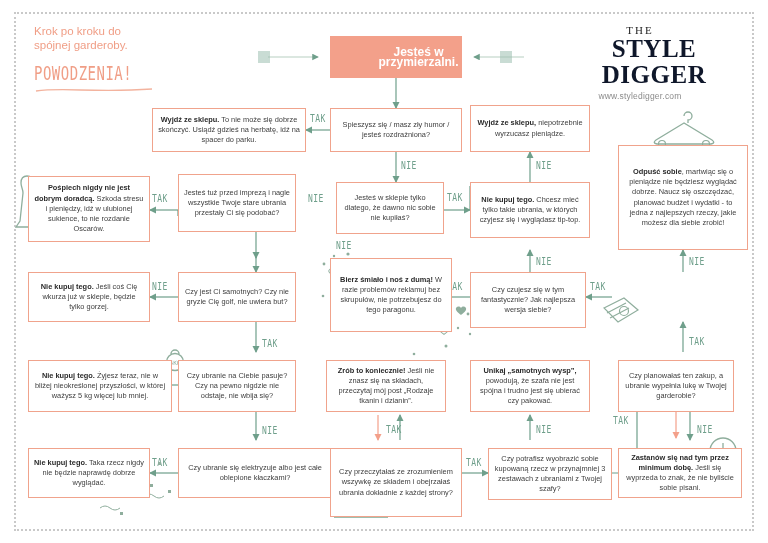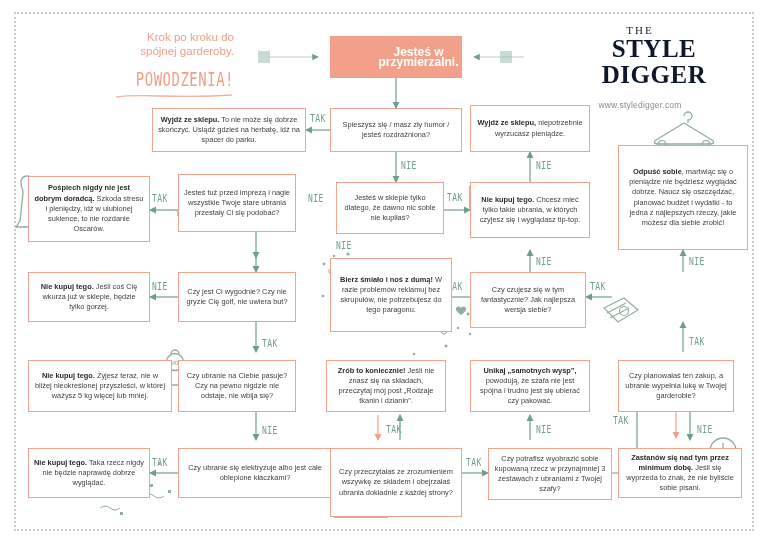--- a/index.html
+++ b/index.html
@@ -13,21 +13,21 @@
   #stage{position:absolute;inset:0;}
 
   
   .frame{
     position:absolute;left:14px;top:12px;right:14px;bottom:12px;
     border:2px dotted #c9c9c9;
     pointer-events:none;
   }
 
   
-  .hdr-left{position:absolute;left:34px;top:30px;width:200px;text-align:right;}
+  .hdr-left{position:absolute;left:34px;top:24px;width:200px;}
   .hdr-left .line{
     color:#f09e86;font-size:11.5px;line-height:14px;
     font-family:"Liberation Sans",sans-serif;
   }
   .hdr-left .good{
     margin-top:10px;color:#f09e86;font-size:14px;letter-spacing:.5px;
     font-family:"DejaVu Sans Mono",monospace;
     transform:scaleY(1.35);transform-origin:left top;
   }
   .squiggle{margin-top:9px;width:120px;height:6px;}
@@ -35,21 +35,21 @@
   .brand{position:absolute;right:28px;top:24px;text-align:center;width:200px;}
   .brand .the{
     font-family:"Liberation Serif",serif;font-size:11px;letter-spacing:2px;
     color:#1d1d1d;
   }
   .brand .main{
     font-family:Liberation Serif, serif;font-weight:bold;font-size:25px;
     letter-spacing:.5px;color:#0f172a;line-height:26px;margin-left:28px;
   }
   .brand .url{
-    font-size:8.5px;color:#8b8b8b;margin-top:12px;letter-spacing:.2px;
+    font-size:8.5px;color:#8b8b8b;margin-top:3px;letter-spacing:.2px;
   }
 
   
   .node{
     position:absolute;box-sizing:border-box;
     border:1.3px solid #f0a38c;
     display:flex;align-items:center;justify-content:center;
     text-align:center;
     color:#3d3d3d;
     background:#fff;
@@ -304,21 +304,21 @@
 
   <div class="node" style="left:470px;top:182px;width:120px;height:56px">
     <span class="txt"><b>Nie kupuj tego.</b> Chcesz mieć tylko takie ubrania, w których czyjesz się i wyglądasz tip-top.</span>
   </div>
 
   <div class="node" style="left:618px;top:145px;width:130px;height:105px">
     <span class="txt"><b>Odpuść sobie</b>, martwiąc się o pieniądze nie będziesz wyglądać dobrze. Naucz się oszczędzać, planować budżet i wydatki - to jedna z najlepszych rzeczy, jakie możesz dla siebie zrobić!</span>
   </div>
 
   <div class="node" style="left:178px;top:272px;width:118px;height:50px">
-    <span class="txt">Czy jest Ci wygodnie? Czy nie gryzie Cię golf, nie uwiera but?</span>
+    <span class="txt">Czy jest Ci samotnych? Czy nie gryzie Cię golf, nie uwiera but?</span>
   </div>
 
   <div class="node" style="left:28px;top:272px;width:122px;height:50px">
     <span class="txt"><b>Nie kupuj tego.</b> Jeśli coś Cię wkurza już w sklepie, będzie tylko gorzej.</span>
   </div>
 
   <div class="node" style="left:330px;top:258px;width:122px;height:74px">
     <span class="txt"><b>Bierz śmiało i noś z dumą!</b> W razie problemów reklamuj bez skrupułów, nie potrzebujesz do tego paragonu.</span>
   </div>
 

